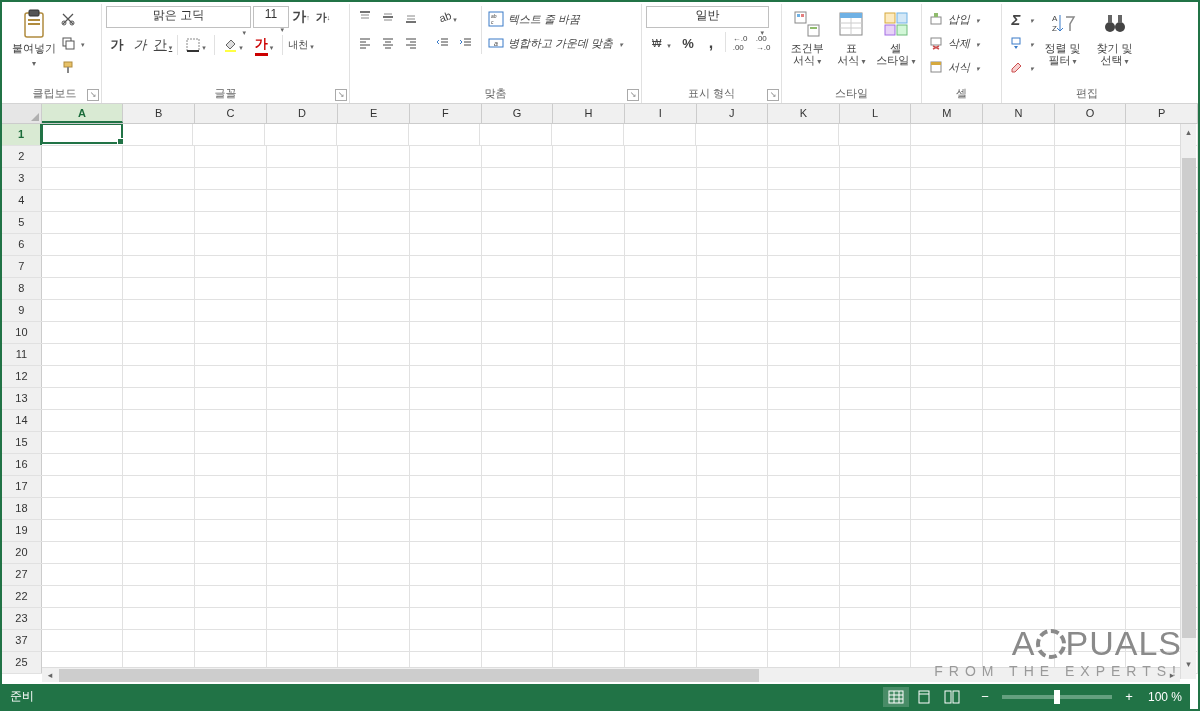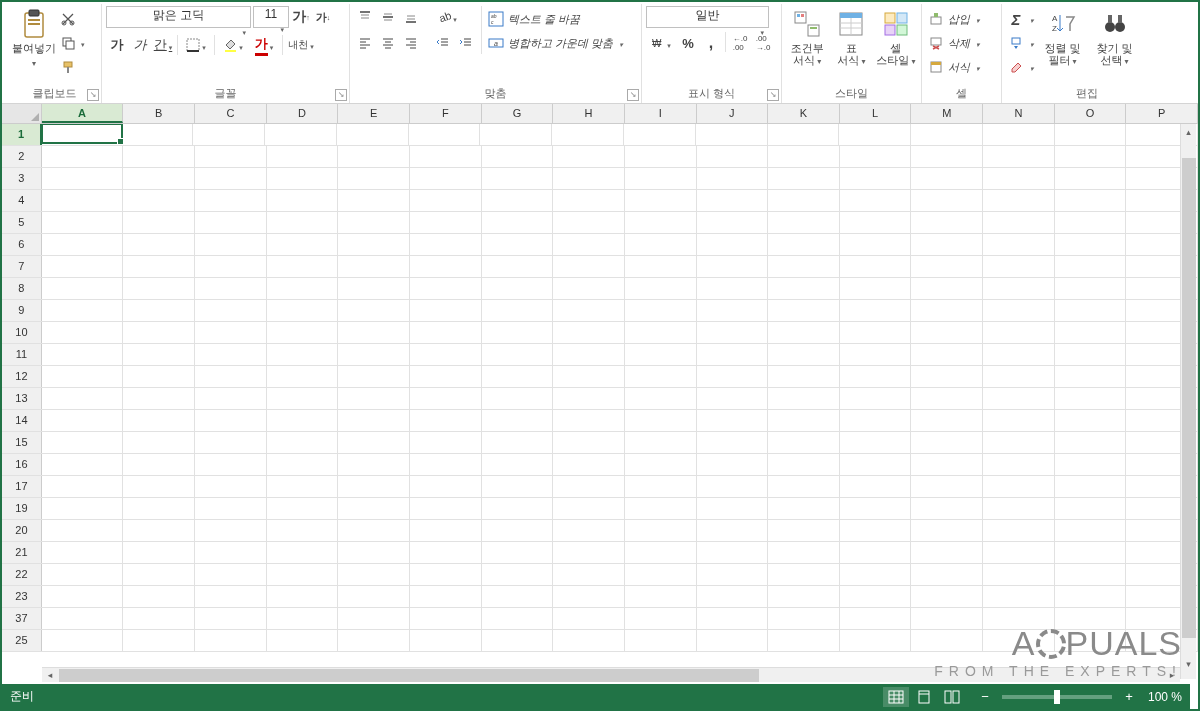--- a/index.html
+++ b/index.html
@@ -832,20 +832,39 @@
       <div class="cell"></div>
       <div class="cell"></div>
       <div class="cell"></div>
       <div class="cell"></div>
       <div class="cell"></div>
       <div class="cell"></div>
       <div class="cell"></div>
       <div class="cell"></div>
     </div>
     <div class="gridrow">
+      <div class="rowhdr">18</div>
+      <div class="cell first"></div>
+      <div class="cell"></div>
+      <div class="cell"></div>
+      <div class="cell"></div>
+      <div class="cell"></div>
+      <div class="cell"></div>
+      <div class="cell"></div>
+      <div class="cell"></div>
+      <div class="cell"></div>
+      <div class="cell"></div>
+      <div class="cell"></div>
+      <div class="cell"></div>
+      <div class="cell"></div>
+      <div class="cell"></div>
+      <div class="cell"></div>
+      <div class="cell"></div>
+    </div>
+    <div class="gridrow">
       <div class="rowhdr">19</div>
       <div class="cell first"></div>
       <div class="cell"></div>
       <div class="cell"></div>
       <div class="cell"></div>
       <div class="cell"></div>
       <div class="cell"></div>
       <div class="cell"></div>
       <div class="cell"></div>
       <div class="cell"></div>
@@ -870,21 +889,21 @@
       <div class="cell"></div>
       <div class="cell"></div>
       <div class="cell"></div>
       <div class="cell"></div>
       <div class="cell"></div>
       <div class="cell"></div>
       <div class="cell"></div>
       <div class="cell"></div>
     </div>
     <div class="gridrow">
-      <div class="rowhdr">21</div>
+      <div class="rowhdr">27</div>
       <div class="cell first"></div>
       <div class="cell"></div>
       <div class="cell"></div>
       <div class="cell"></div>
       <div class="cell"></div>
       <div class="cell"></div>
       <div class="cell"></div>
       <div class="cell"></div>
       <div class="cell"></div>
       <div class="cell"></div>

